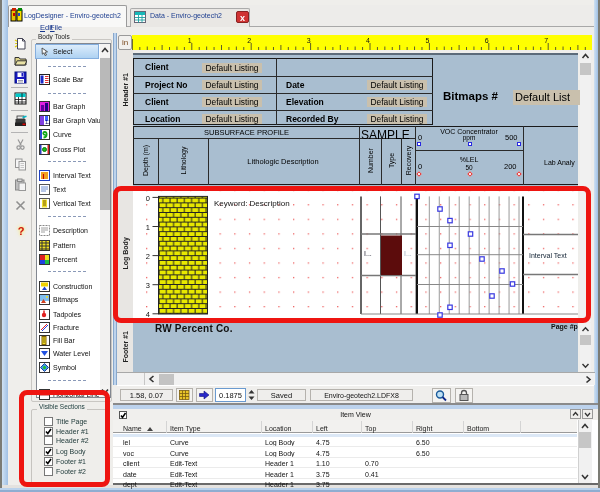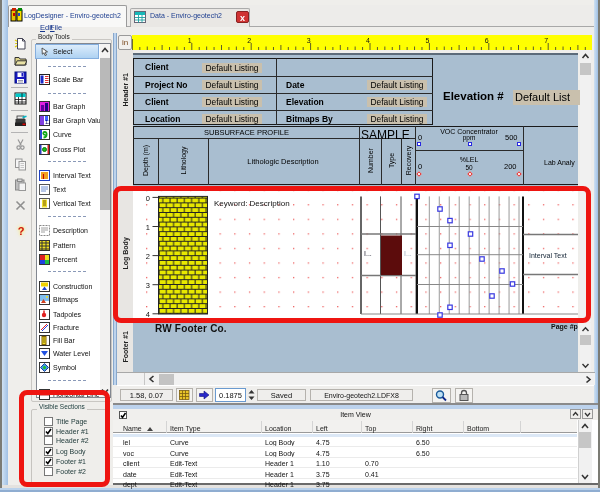--- a/index.html
+++ b/index.html
@@ -363,23 +363,23 @@
     <div class="abs" style="left:145px;top:80.5px;font-size:8.5px;font-weight:bold;color:#000;">Project No</div>
     <div class="abs" style="left:202px;top:80px;width:60px;font-size:8.4px;color:#000;background:#c9c0ad;text-align:center;white-space:nowrap;padding:1px 0;">Default Listing</div>
     <div class="abs" style="left:286px;top:80.5px;font-size:8.5px;font-weight:bold;color:#000;">Date</div>
     <div class="abs" style="left:367px;top:80px;width:60px;font-size:8.4px;color:#000;background:#c9c0ad;text-align:center;white-space:nowrap;padding:1px 0;">Default Listing</div>
     <div class="abs" style="left:145px;top:97.5px;font-size:8.5px;font-weight:bold;color:#000;">Client</div>
     <div class="abs" style="left:202px;top:97px;width:60px;font-size:8.4px;color:#000;background:#c9c0ad;text-align:center;white-space:nowrap;padding:1px 0;">Default Listing</div>
     <div class="abs" style="left:286px;top:97.5px;font-size:8.5px;font-weight:bold;color:#000;">Elevation</div>
     <div class="abs" style="left:367px;top:97px;width:60px;font-size:8.4px;color:#000;background:#c9c0ad;text-align:center;white-space:nowrap;padding:1px 0;">Default Listing</div>
     <div class="abs" style="left:145px;top:114.5px;font-size:8.5px;font-weight:bold;color:#000;">Location</div>
     <div class="abs" style="left:202px;top:114px;width:60px;font-size:8.4px;color:#000;background:#c9c0ad;text-align:center;white-space:nowrap;padding:1px 0;">Default Listing</div>
-    <div class="abs" style="left:286px;top:114.5px;font-size:8.5px;font-weight:bold;color:#000;">Bitmaps By</div>
+    <div class="abs" style="left:286px;top:114.5px;font-size:8.5px;font-weight:bold;color:#000;">Recorded By</div>
     <div class="abs" style="left:367px;top:114px;width:60px;font-size:8.4px;color:#000;background:#c9c0ad;text-align:center;white-space:nowrap;padding:1px 0;">Default Listing</div>
-    <div class="abs" style="left:443px;top:91px;font-size:11.5px;font-weight:bold;color:#000;">Elevation #</div>
+    <div class="abs" style="left:443px;top:91px;font-size:11.5px;font-weight:bold;color:#000;">Bitmaps #</div>
     <div class="abs" style="left:513px;top:90px;width:77px;font-size:11px;color:#000;background:#c9c0ad;overflow:hidden;white-space:nowrap;padding:2px 0 2px 2px;">Default List</div>
   </div>
 
 <div id="colband">
     <div class="abs" style="left:133px;top:126px;width:445px;height:59px;border-top:1px solid #1a1a1a;border-bottom:1.5px solid #1a1a1a;border-left:1px solid #1a1a1a;"></div>
     <div class="abs" style="left:133px;top:138px;width:282px;height:1px;background:#2a2a2a;"></div>
     <div class="abs" style="left:134px;top:129px;width:225px;font-size:7.5px;color:#000;text-align:center;">SUBSURFACE PROFILE</div>
     <div class="abs" style="left:361px;top:129px;width:56px;font-size:12px;color:#000;text-align:left;">SAMPLE</div>
     <div class="abs" style="left:359px;top:126px;width:1px;height:59px;background:#2a2a2a;"></div>
     <div class="abs" style="left:415px;top:126px;width:1px;height:59px;background:#2a2a2a;"></div>
@@ -472,21 +472,21 @@
     <rect x="314.8" y="55.099999999999994" width="4.4" height="4.4" fill="#fff" stroke="#3838e0" stroke-width="1.2"></rect>
     <rect x="346.8" y="68.8" width="4.4" height="4.4" fill="#fff" stroke="#3838e0" stroke-width="1.2"></rect>
     <rect x="366.8" y="80.8" width="4.4" height="4.4" fill="#fff" stroke="#3838e0" stroke-width="1.2"></rect>
     <rect x="377.3" y="93.8" width="4.4" height="4.4" fill="#fff" stroke="#3838e0" stroke-width="1.2"></rect>
     <rect x="356.8" y="105.8" width="4.4" height="4.4" fill="#fff" stroke="#3838e0" stroke-width="1.2"></rect>
     <rect x="314.8" y="117.1" width="4.4" height="4.4" fill="#fff" stroke="#3838e0" stroke-width="1.2"></rect>
     <rect x="304.8" y="124.8" width="4.4" height="4.4" fill="#fff" stroke="#3838e0" stroke-width="1.2"></rect>
   </svg>
 
 <div class="abs" style="left:133px;top:321px;width:445px;height:51px;background:#a9bed0;"></div>
-<div class="abs" style="left:155px;top:323.5px;font-size:10px;letter-spacing:0.2px;font-weight:bold;color:#111;">RW Footer Co.</div>
+<div class="abs" style="left:155px;top:323.5px;font-size:10px;letter-spacing:0.2px;font-weight:bold;color:#111;">RW Percent Co.</div>
 <div class="abs" style="left:551px;top:323px;font-size:7px;font-weight:bold;color:#111;">Page #p</div>
 
 <div class="abs" style="left:580px;top:50px;width:11px;height:272px;background:#f1f1f1;"></div>
 <svg class="abs" style="left:580px;top:50px;" width="11" height="13">
     <rect width="11" height="13" fill="#f1f1f1"></rect>
     <path d="M2.5 8 L5.5 4.5 L8.5 8" fill="none" stroke="#333" stroke-width="1.6"></path>
   </svg>
 <div class="abs" style="left:580px;top:63px;width:11px;height:12px;background:#c6c6c6;"></div>
 
 <div class="abs" style="left:580px;top:323px;width:11px;height:48px;background:#f1f1f1;"></div>

